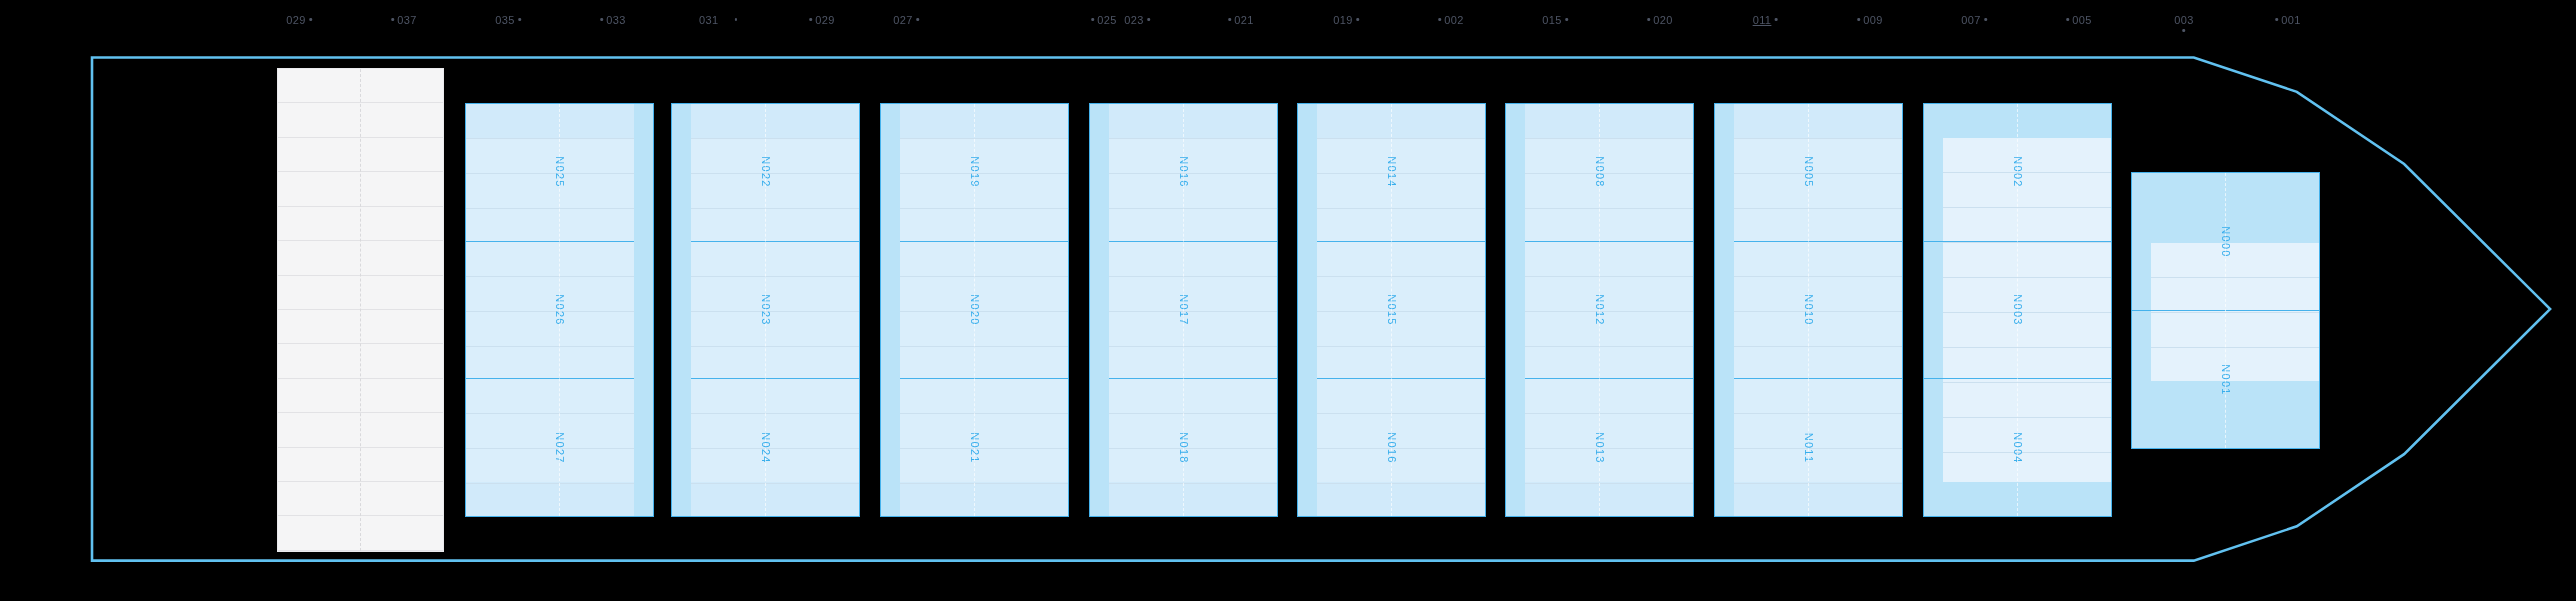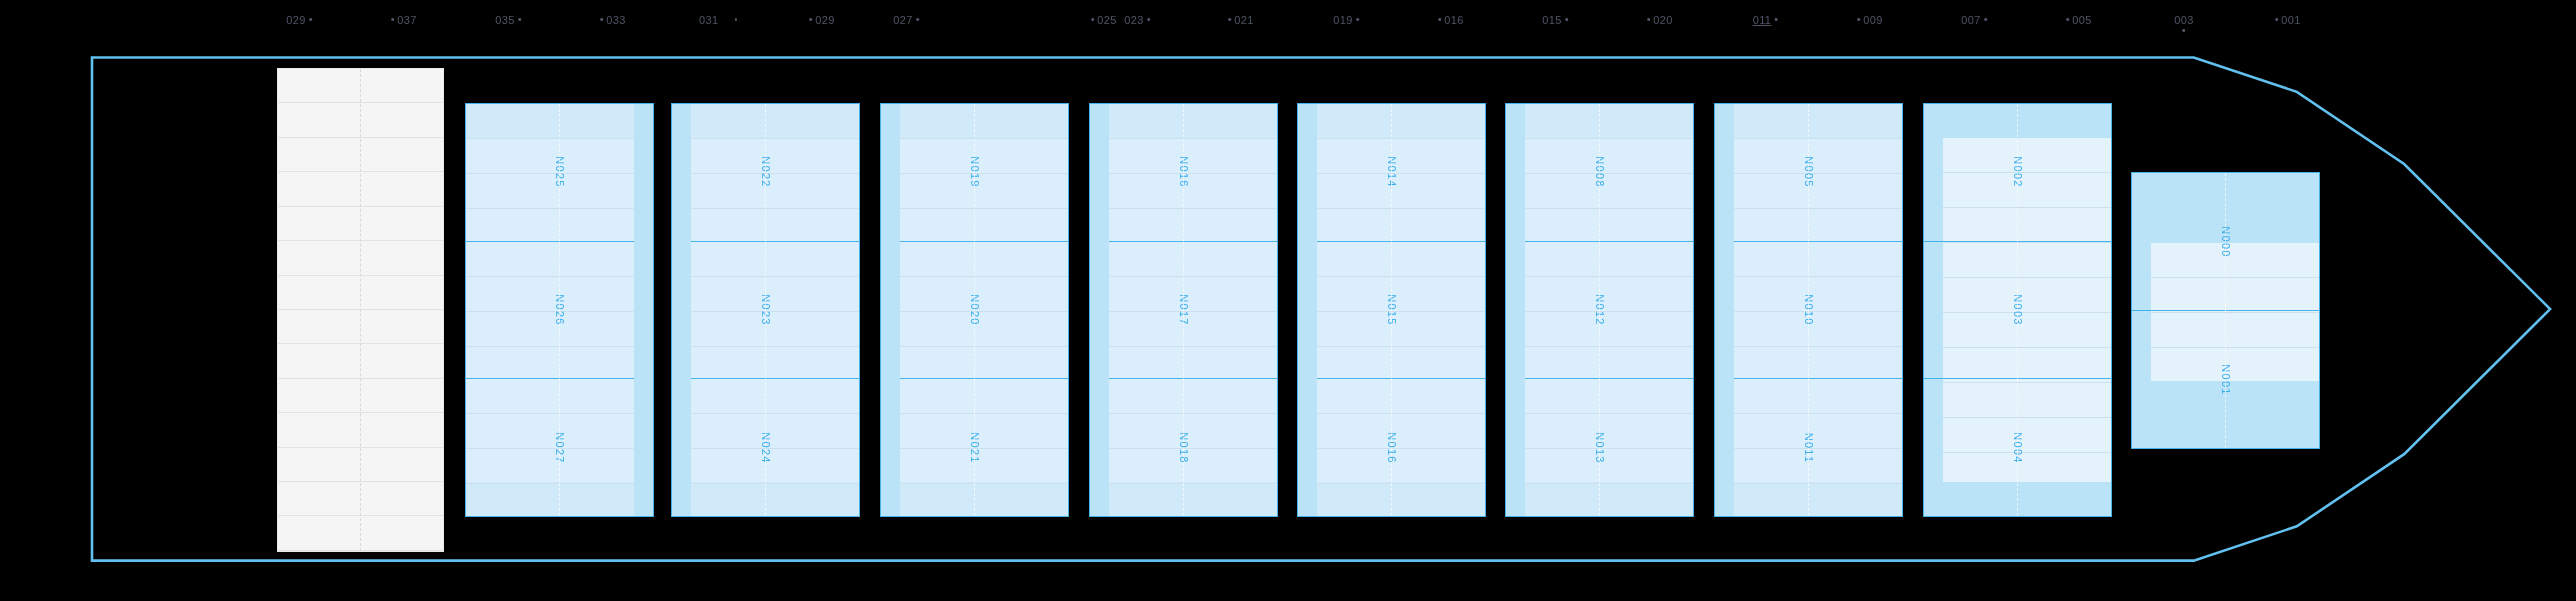--- a/index.html
+++ b/index.html
@@ -117,21 +117,21 @@
       <div class="ruler-label" style="left: 1241px;">
         <span class="tick-dot"></span>
         <span>021</span>
       </div>
       <div class="ruler-label" style="left: 1346px;">
         <span>019</span>
         <span class="tick-dot"></span>
       </div>
       <div class="ruler-label" style="left: 1451px;">
         <span class="tick-dot"></span>
-        <span>016</span>
+        <span>002</span>
       </div>
       <div class="ruler-label" style="left: 1555px;">
         <span>015</span>
         <span class="tick-dot"></span>
       </div>
       <div class="ruler-label" style="left: 1660px;">
         <span class="tick-dot"></span>
         <span>020</span>
       </div>
       <div class="ruler-label" style="left: 1765px; text-decoration: underline;">

